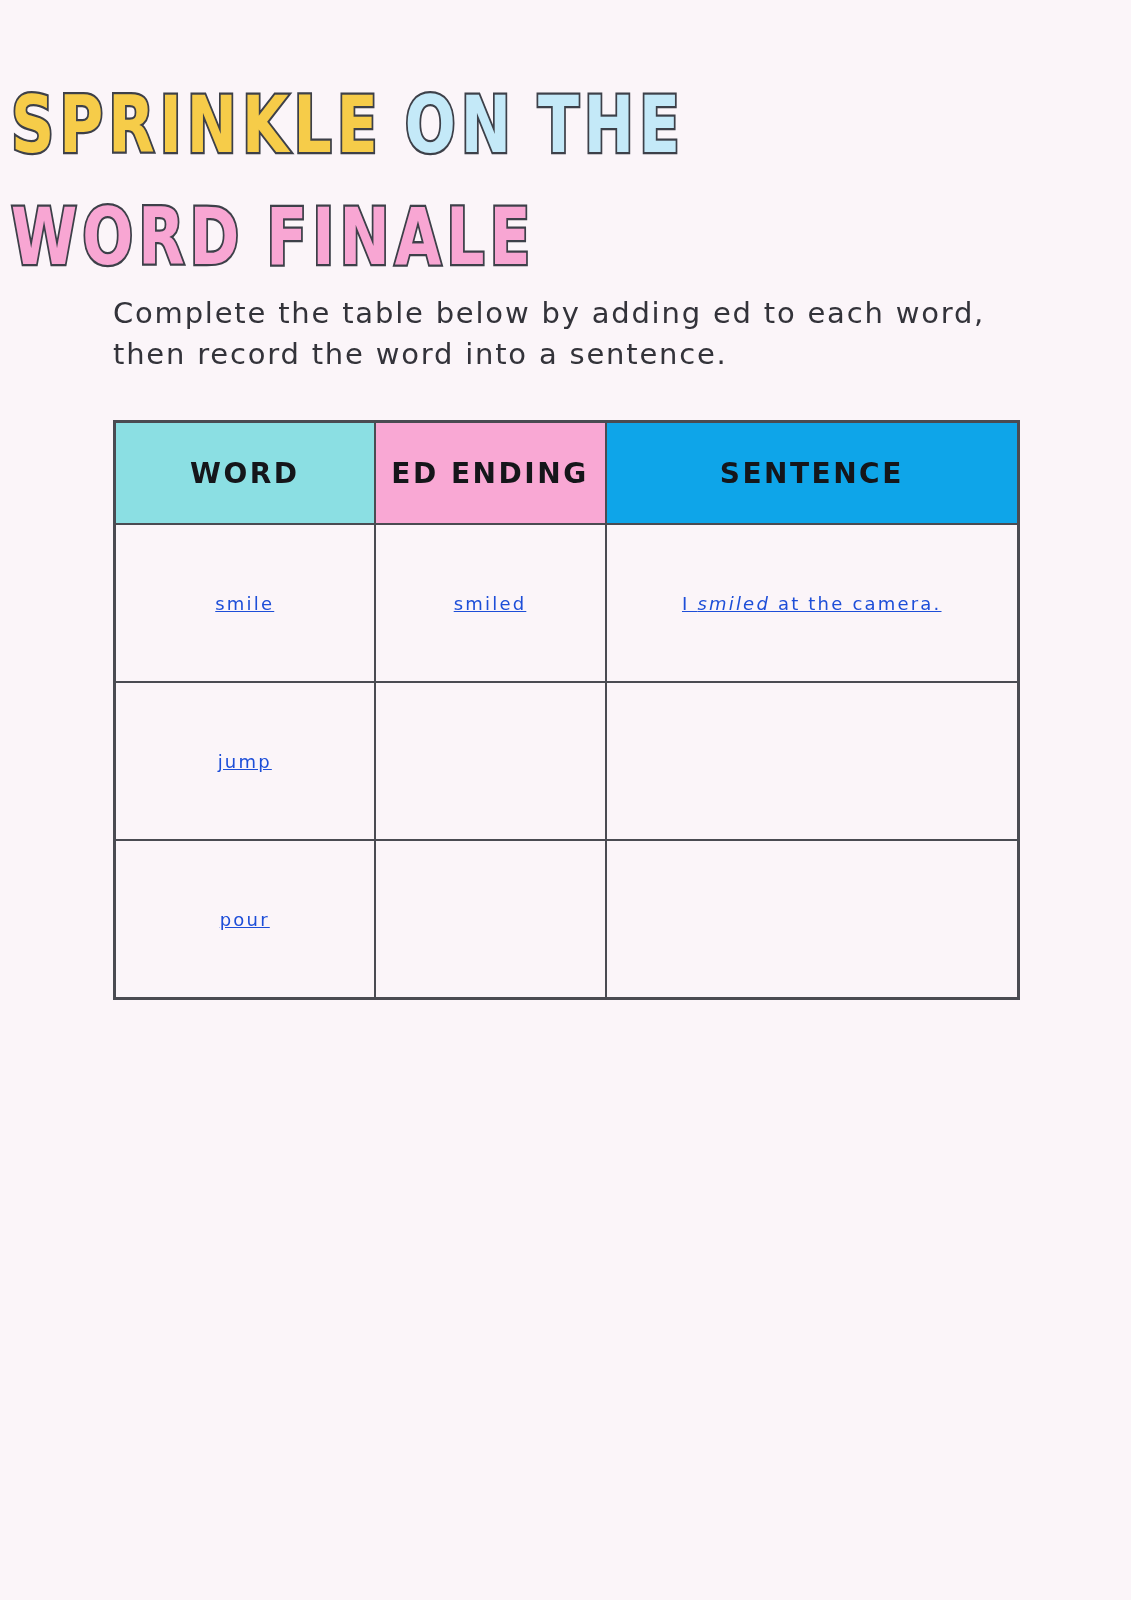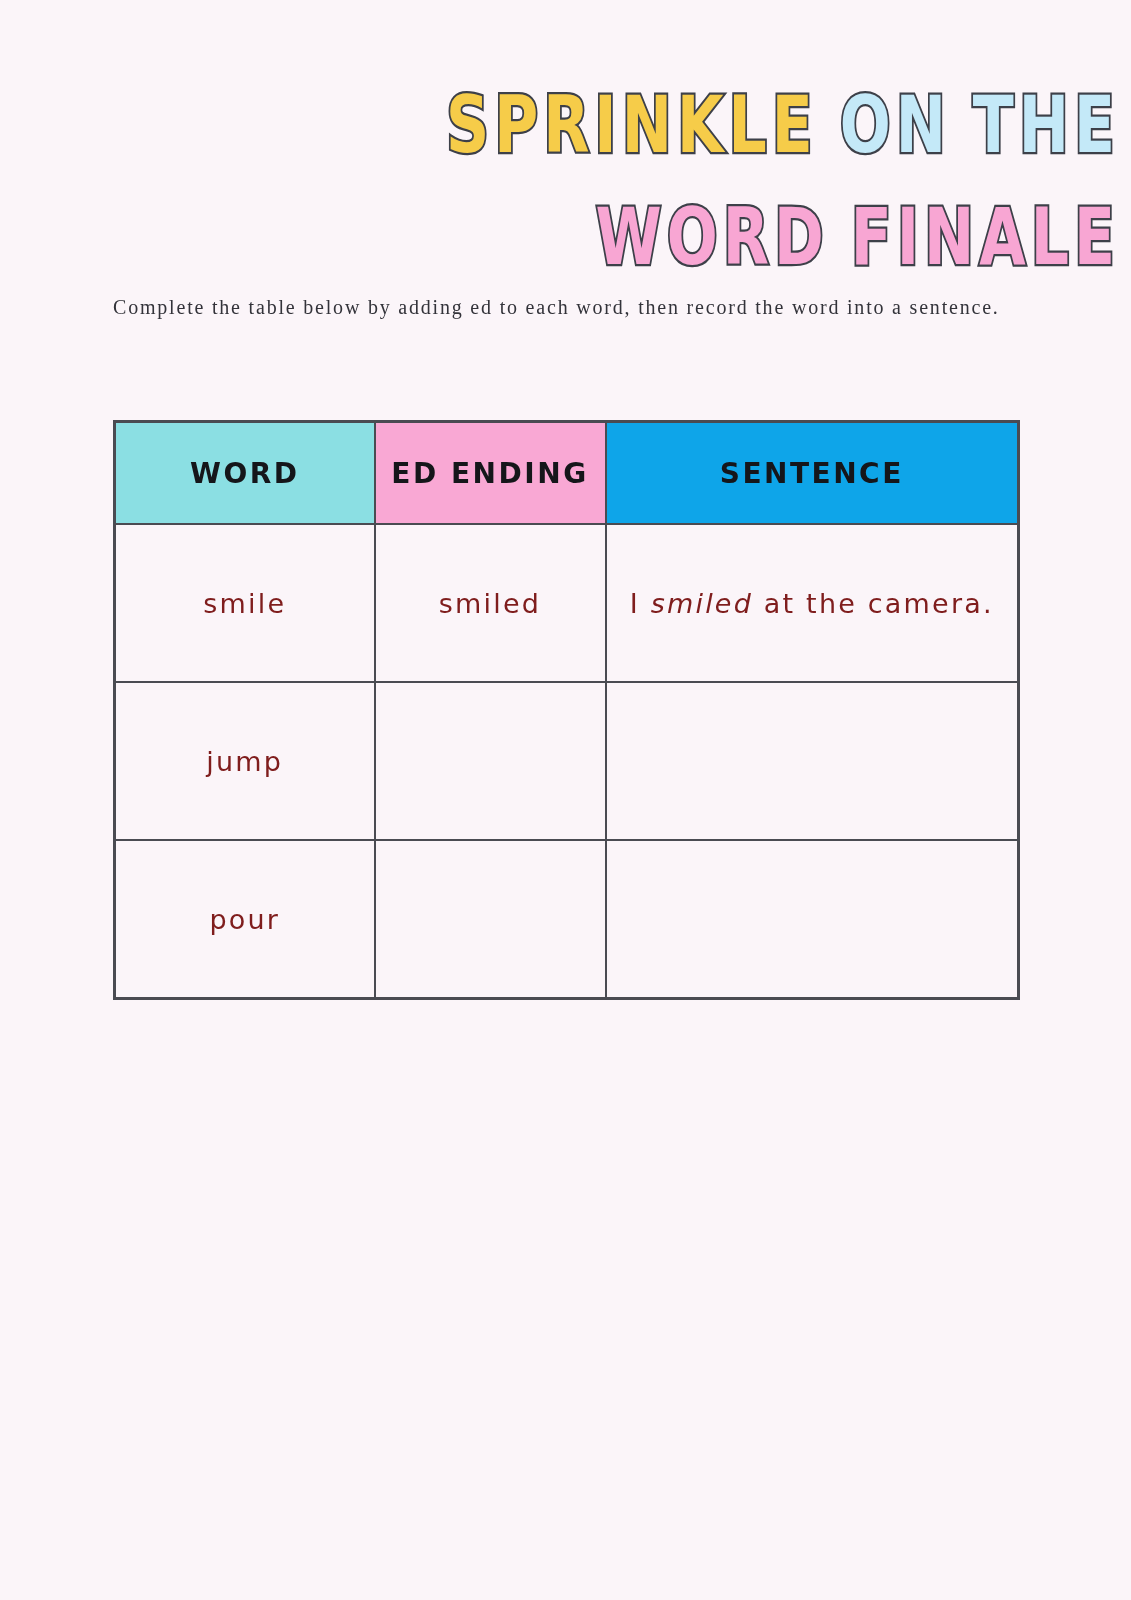--- a/index.html
+++ b/index.html
@@ -19,21 +19,21 @@
     height: 1600px;
     overflow: hidden;
   }
 
   
   .title {
     position: absolute;
     top: 86px;
     left: 0;
     width: 100%;
-    text-align: right;
+    text-align: left;
   }
   .title-line {
     font-weight: bold;
     font-size: 60px;
     letter-spacing: 5px;
     line-height: 1;
     transform: scaleY(1.3);
     transform-origin: top center;
     white-space: nowrap;
   }
@@ -49,25 +49,24 @@
   .tw-blue   { color: #C4E9F8; }
   .tw-pink   { color: #F8A6D3; }
 
   
   .instructions {
     position: absolute;
     left: 113px;
     top: 293px;
     width: 915px;
     margin: 0;
-    font-size: 20px;
+    font-size: 29px;
     line-height: 1.42;
     letter-spacing: 1.8px;
     color: #33333A;
-    font-family: Liberation Serif, serif;
   }
 
   
   .worksheet-table {
     position: absolute;
     left: 113px;
     top: 420px;
     width: 904px;
     border-collapse: collapse;
     table-layout: fixed;
@@ -91,24 +90,25 @@
     font-weight: bold;
     letter-spacing: 2.5px;
     color: #15161A;
   }
   .th-word     { background: #8BDFE3; }
   .th-ed       { background: #f9a8d4; }
   .th-sentence { background: #0ea5e9; }
 
   .worksheet-table td {
     height: 156px;
-    font-size: 27px;
+    font-size: 18px;
     letter-spacing: 2.2px;
-    color: #7f1d1d;
+    color: #1d4ed8;
     background: transparent;
+    text-decoration: underline;
   }
   .sentence-cell {
     font-size: 26px;
     letter-spacing: 1.6px;
   }
   .sentence-italic { font-style: italic; }
 </style>
 </head>
 <body>
 

